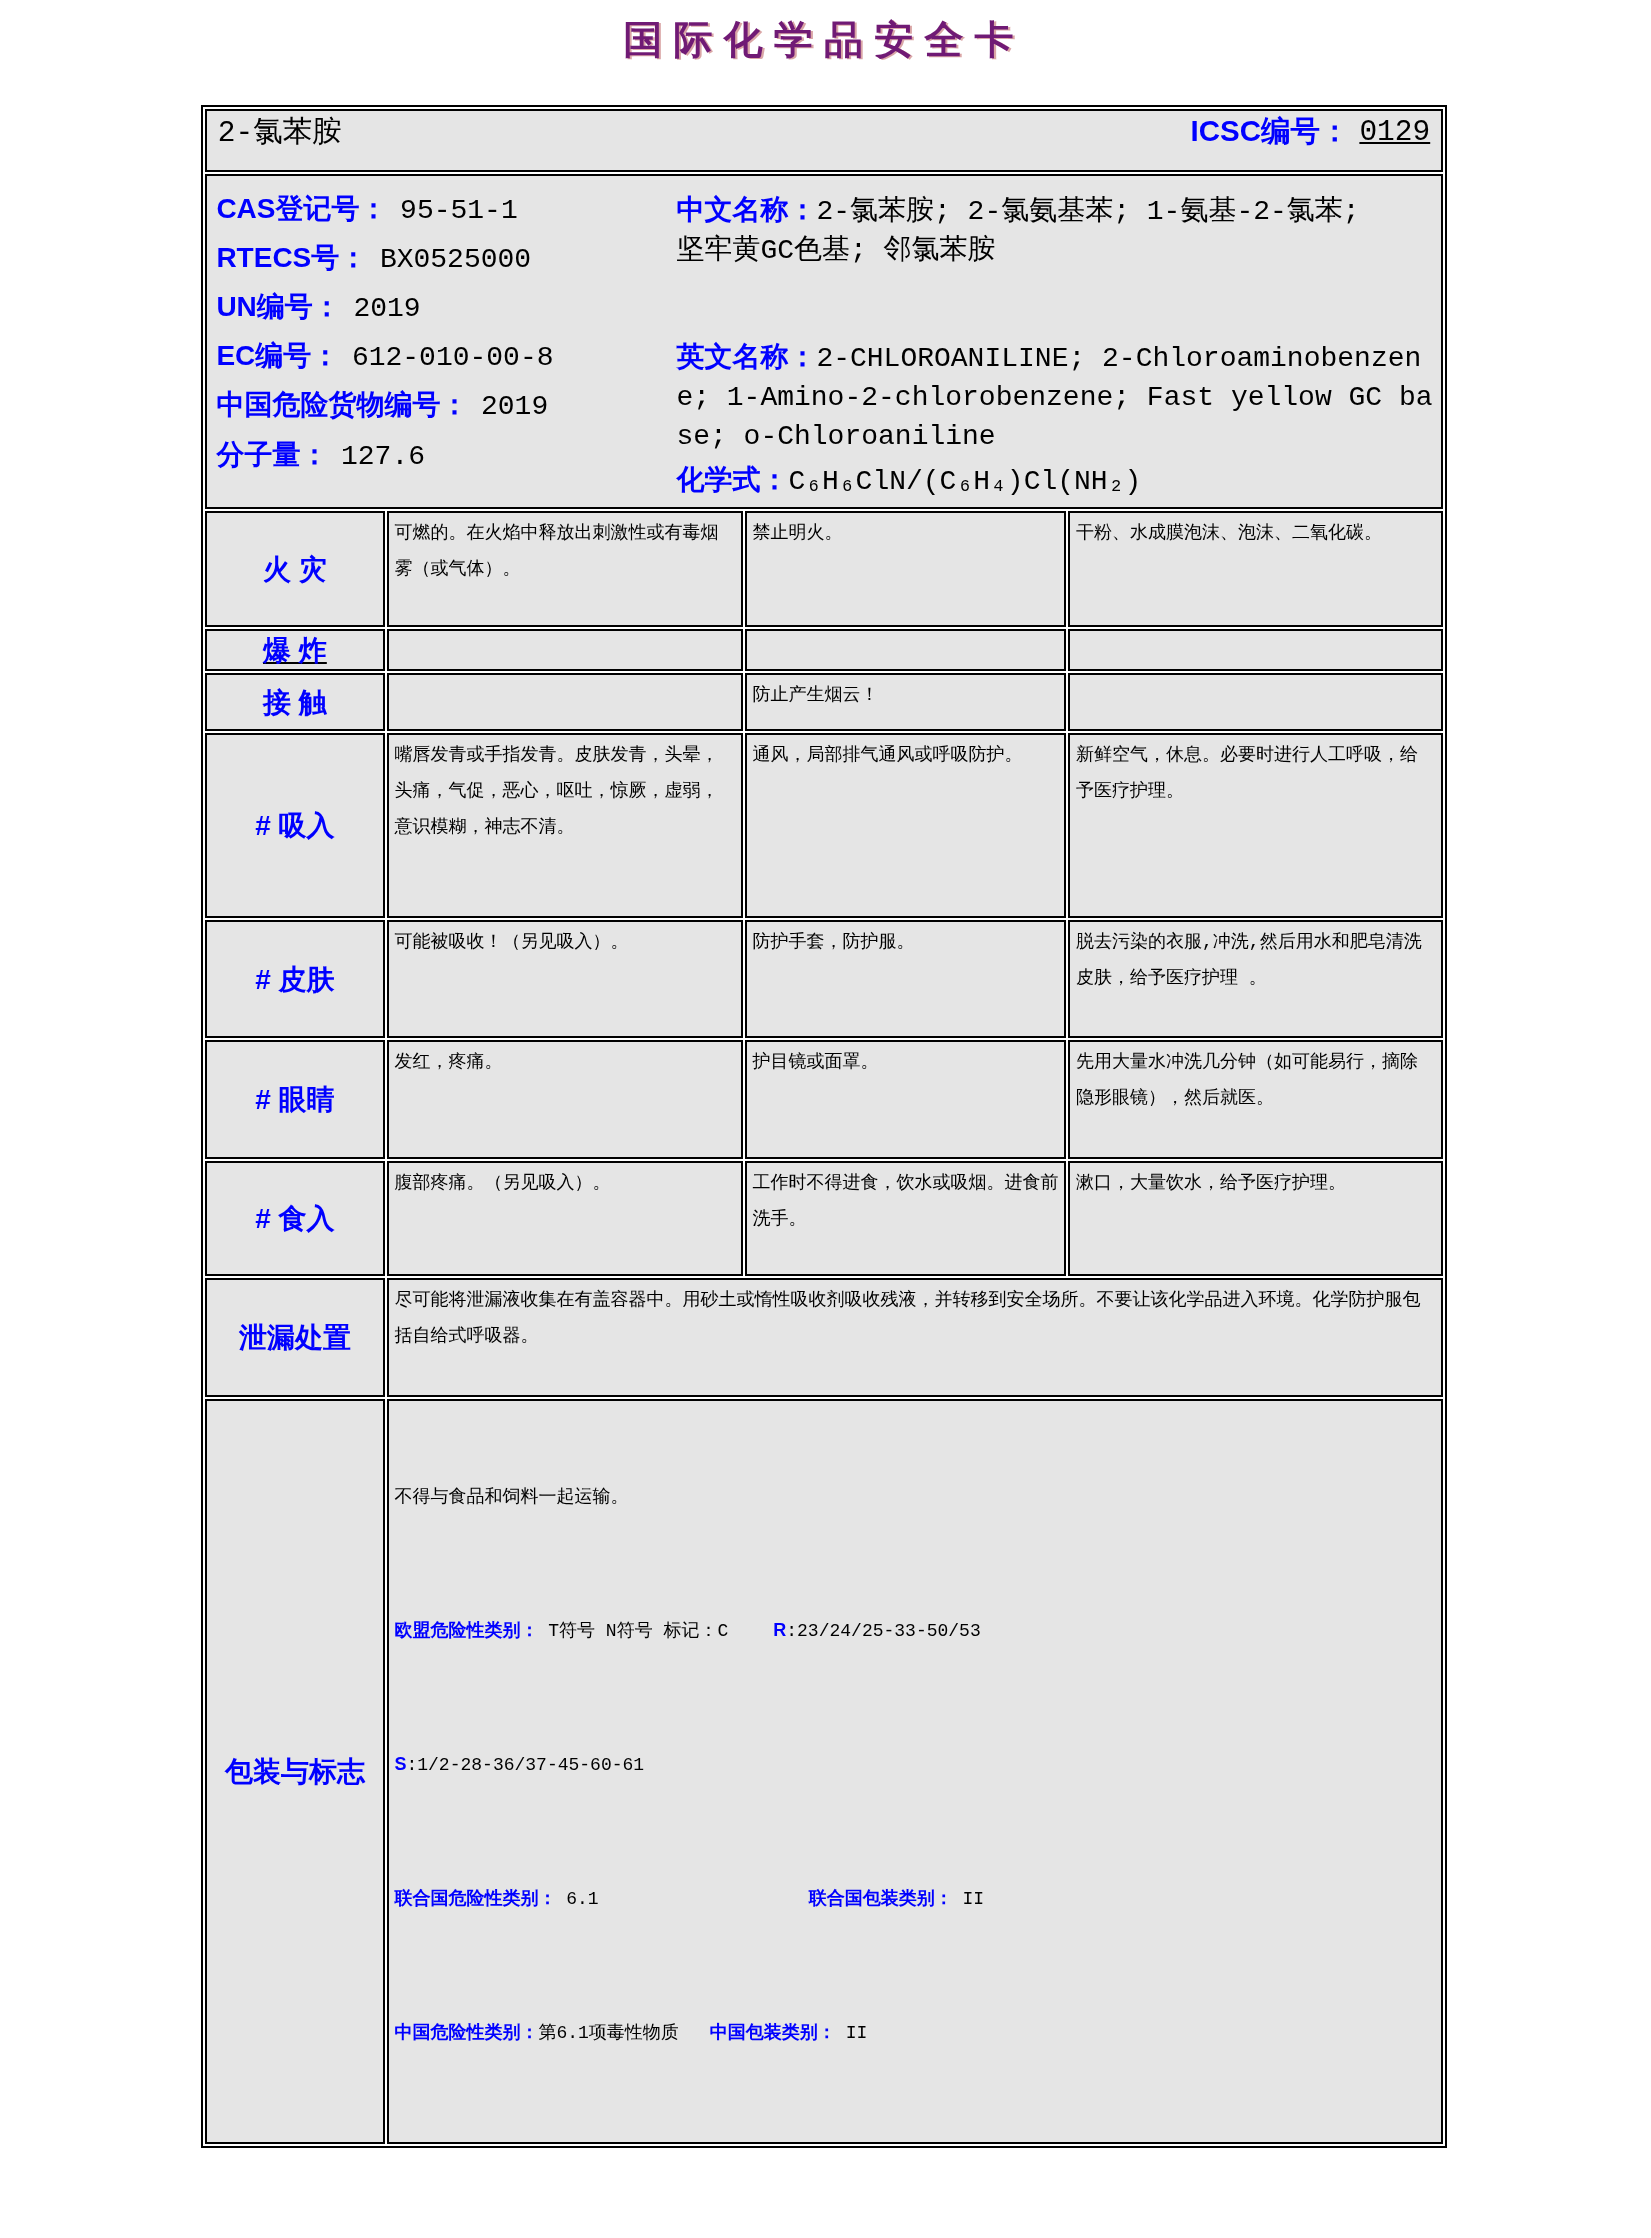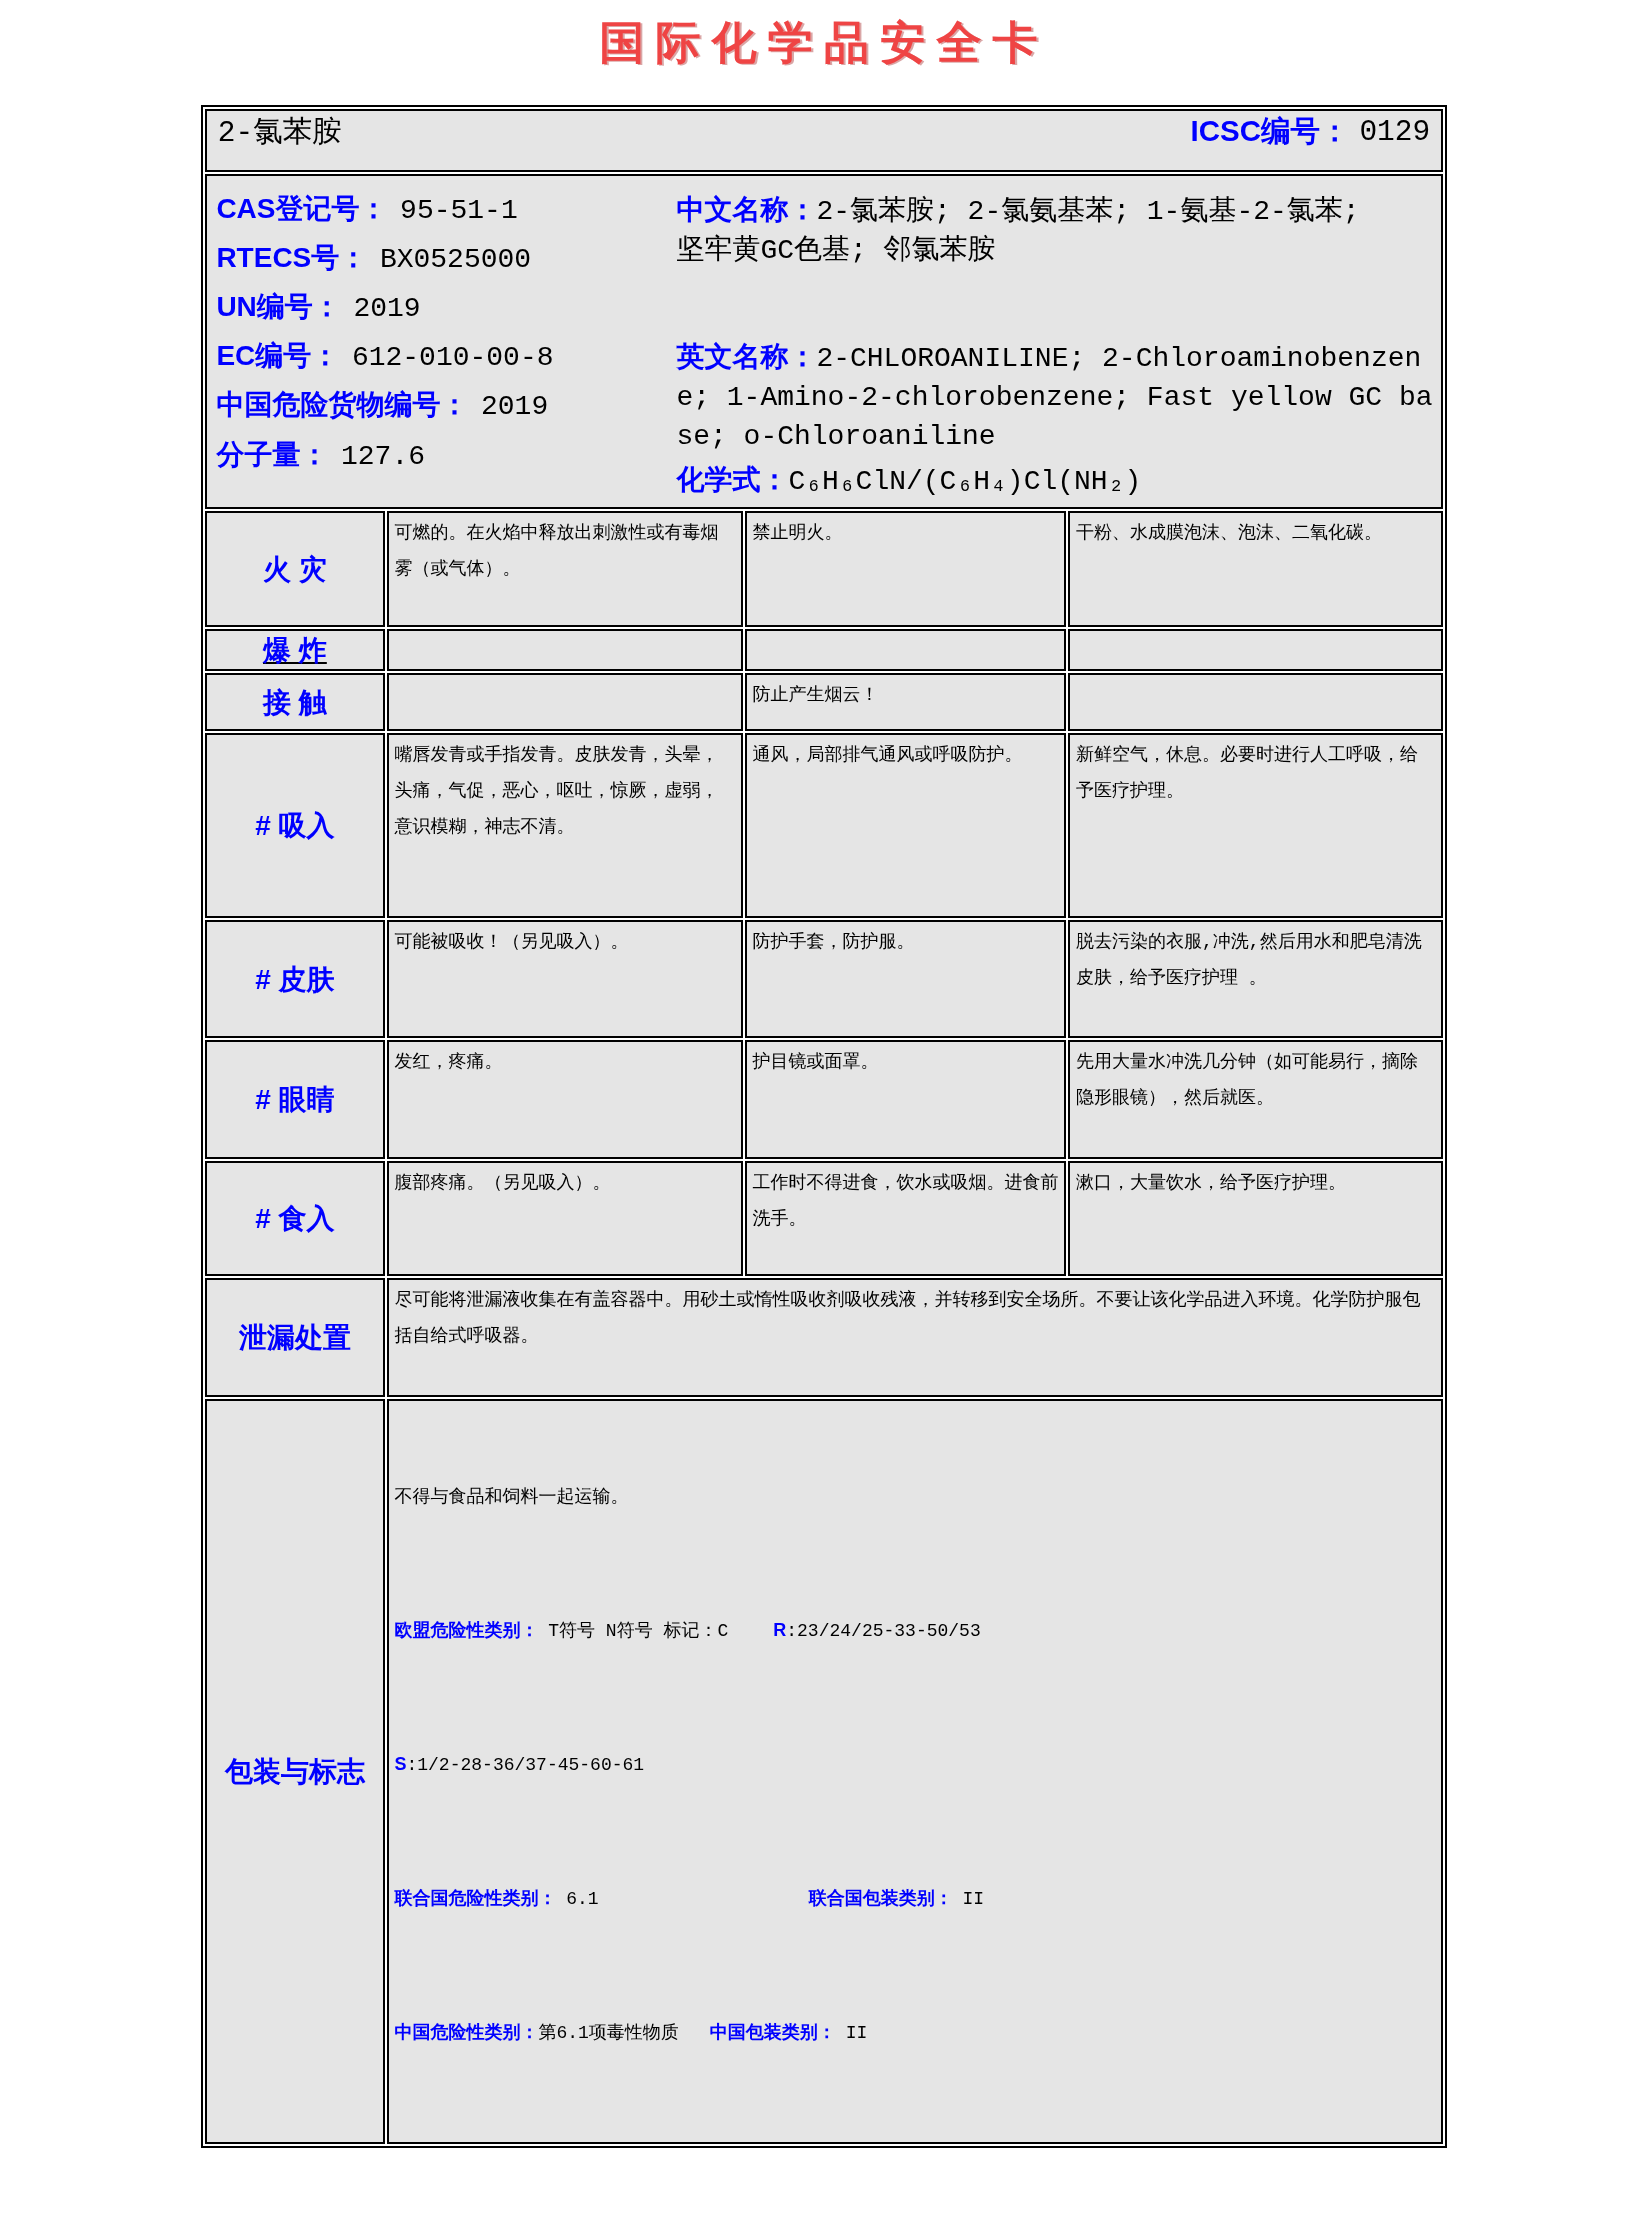--- a/index.html
+++ b/index.html
@@ -7,22 +7,22 @@
     width:1652px;height:2239px;
     background:#ffffff;
     position:relative;
     font-family:"Liberation Mono","DejaVu Sans Mono",monospace;
     color:#000;
   }
   .page-title{
     position:absolute;left:201px;top:12.6px;width:1246px;
     text-align:center;
     font-family:"Liberation Sans","DejaVu Sans",sans-serif;
-    font-weight:bold;font-size:45px;letter-spacing:11.2px;
-    color:#ef4444;
+    font-weight:bold;font-size:39px;letter-spacing:11.2px;
+    color:#701a75;
     text-shadow:2.1px 1.4px 0 rgba(150,0,0,.35);
     white-space:nowrap;
   }
   table.card{
     position:absolute;left:201px;top:105px;width:1246px;
     table-layout:fixed;
     border:2.8px solid #000;
     border-spacing:2.1px;
     background:#fff;
   }
@@ -41,21 +41,21 @@
     vertical-align:middle;text-align:center;
     font-family:"Liberation Sans","DejaVu Sans",sans-serif;
     font-weight:bold;color:#0000FF;font-size:29.5px;line-height:38px;
     padding:1.4px 7px;
   }
   .blue{color:#0000FF;font-weight:bold;font-family:"Liberation Sans","DejaVu Sans",sans-serif;}
   .blk{color:#000;}
   
   .titlewrap{display:flex;align-items:center;height:100%;padding:0 9.8px;font-size:29.5px;}
   .titlewrap .name{flex:1;text-align:left;}
-  .titlewrap .icsc-num{margin-left:9.8px;}
+  .titlewrap .icsc-num{margin-left:9.8px;text-decoration:underline;}
   
   .idswrap{display:flex;padding:12.6px 5.6px 5.6px 8.4px;font-size:28px;}
   .ids-left{width:442px;flex:none;}
   .ids-left .row{margin-bottom:11.2px;white-space:nowrap;}
   .ids-left .row .v{margin-left:12.6px;}
   .ids-right{flex:1;padding-left:18px;}
   .ids-right p{margin:0;white-space:pre-wrap;word-break:break-all;line-height:39px;}
   .ids-right .zh{margin-bottom:67px;}
   .ids-right .formula{margin-top:4.2px;}
   

